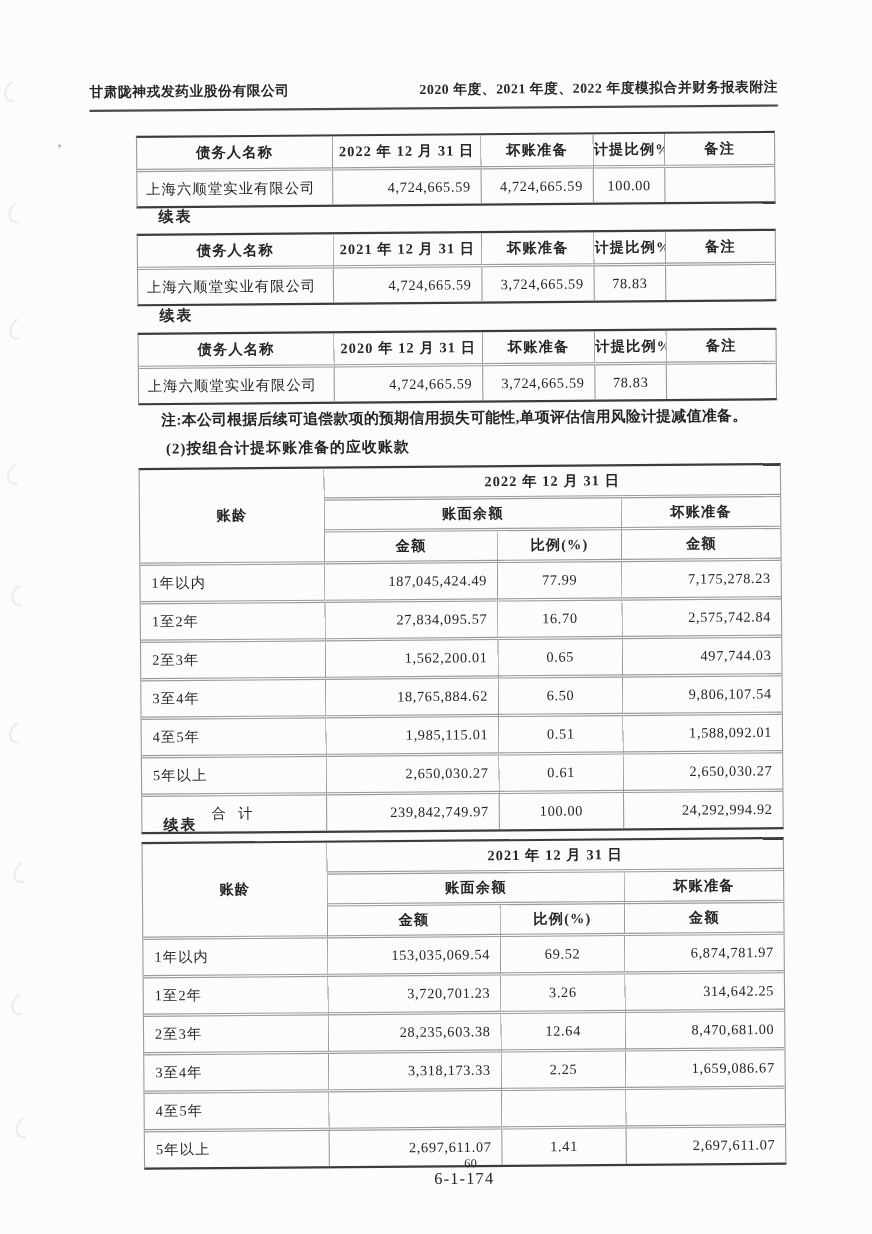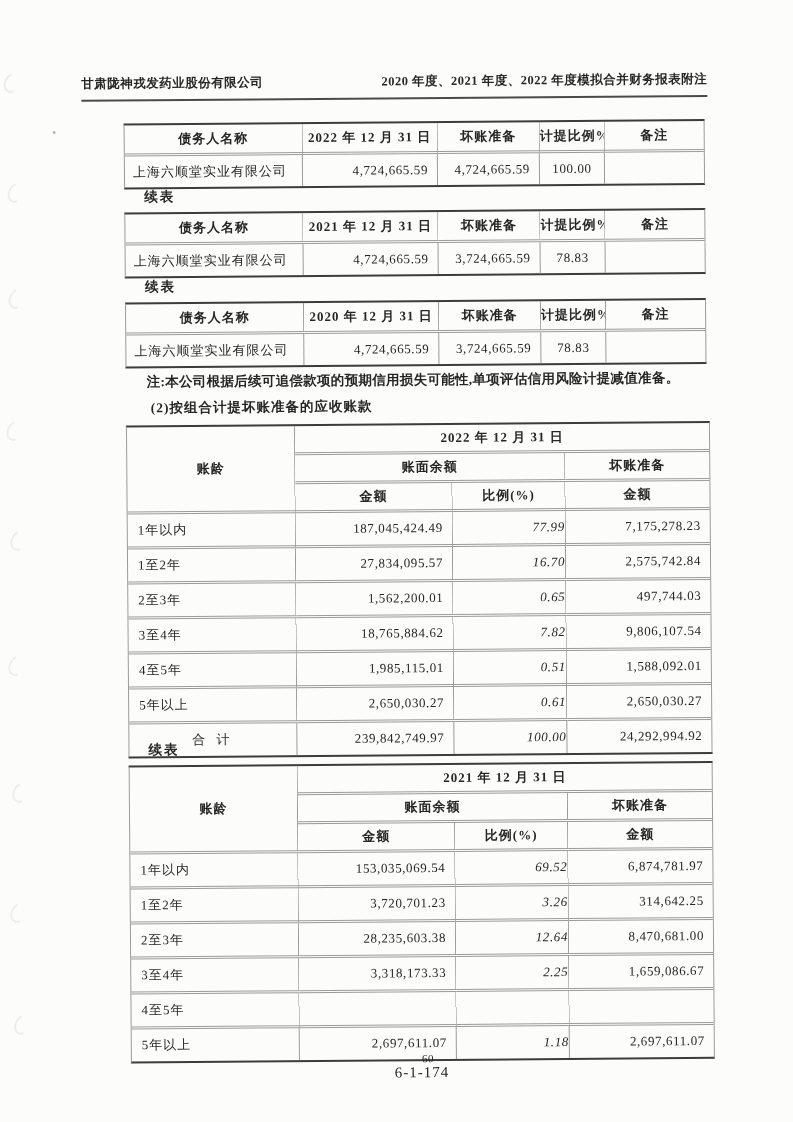--- a/index.html
+++ b/index.html
@@ -40,21 +40,21 @@
   .debtor tbody td:nth-child(1){text-align:left;padding-left:8px;letter-spacing:1px;}
   .debtor tbody td:nth-child(2),.debtor tbody td:nth-child(3){text-align:right;padding-right:9px;letter-spacing:.6px;}
   .debtor tbody td:nth-child(4){text-align:center;letter-spacing:.6px;}
 
   
   .aging{width:582px;}
   .aging thead td{height:26px;}
   .aging tbody td{height:32px;}
   .aging tbody td:nth-child(1){text-align:left;padding-left:10px;letter-spacing:1px;}
   .aging tbody td:nth-child(2){text-align:right;padding-right:9px;letter-spacing:.6px;}
-  .aging tbody td:nth-child(3){text-align:right;letter-spacing:.6px;font-style:italic;}
+  .aging tbody td:nth-child(3){text-align:center;letter-spacing:.6px;}
   .aging tbody td:nth-child(4){text-align:right;padding-right:9px;letter-spacing:.6px;}
   .aging tbody.total td:nth-child(1){text-align:center;padding-left:0;letter-spacing:4px;}
 
   
   .continued{position:absolute;left:147px;font-size:13.5px;font-weight:bold;letter-spacing:2px;}
   .note-line{position:absolute;left:148px;width:575px;font-size:13.5px;font-weight:bold;letter-spacing:.3px;}
   .section-heading{position:absolute;left:152px;font-size:13.5px;font-weight:bold;letter-spacing:1px;}
 
   
   .footer{position:absolute;left:127px;top:1056px;width:582px;text-align:center;line-height:1.05;}
@@ -205,21 +205,21 @@
           </tr>
           <tr>
             <td>2至3年</td>
             <td>1,562,200.01</td>
             <td>0.65</td>
             <td>497,744.03</td>
           </tr>
           <tr>
             <td>3至4年</td>
             <td>18,765,884.62</td>
-            <td>7.82</td>
+            <td>6.50</td>
             <td>9,806,107.54</td>
           </tr>
           <tr>
             <td>4至5年</td>
             <td>1,985,115.01</td>
             <td>0.51</td>
             <td>1,588,092.01</td>
           </tr>
           <tr>
             <td>5年以上</td>
@@ -289,21 +289,21 @@
           </tr>
           <tr>
             <td>4至5年</td>
             <td></td>
             <td></td>
             <td></td>
           </tr>
           <tr>
             <td>5年以上</td>
             <td>2,697,611.07</td>
-            <td>1.18</td>
+            <td>1.41</td>
             <td>2,697,611.07</td>
           </tr>
         </tbody>
     </table>
 
     <div class="footer">
       <span class="pg">60</span>
       <span class="doc">6-1-174</span>
     </div>
 

